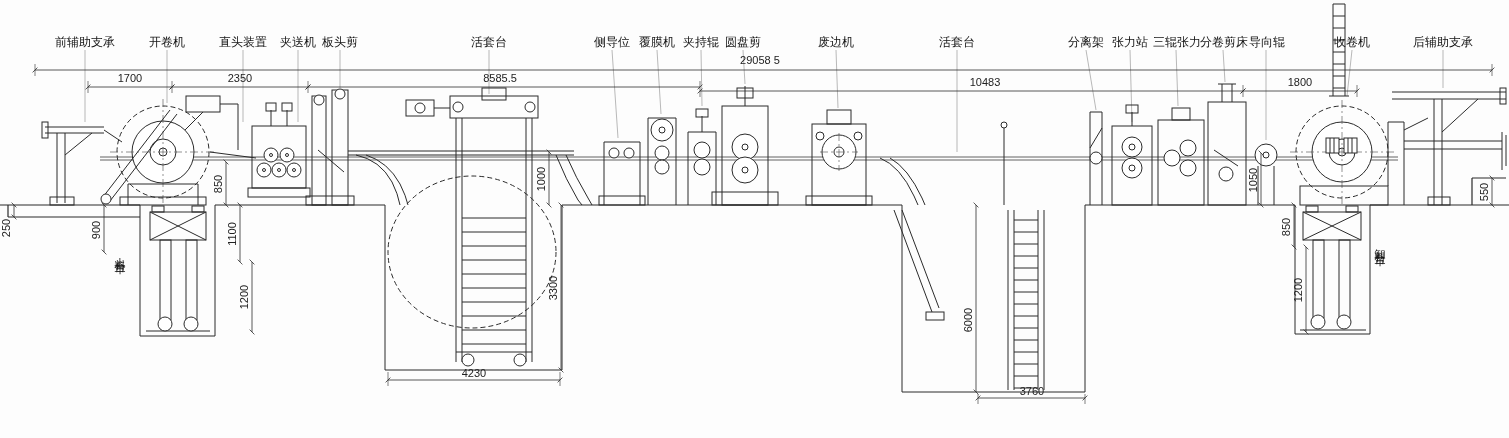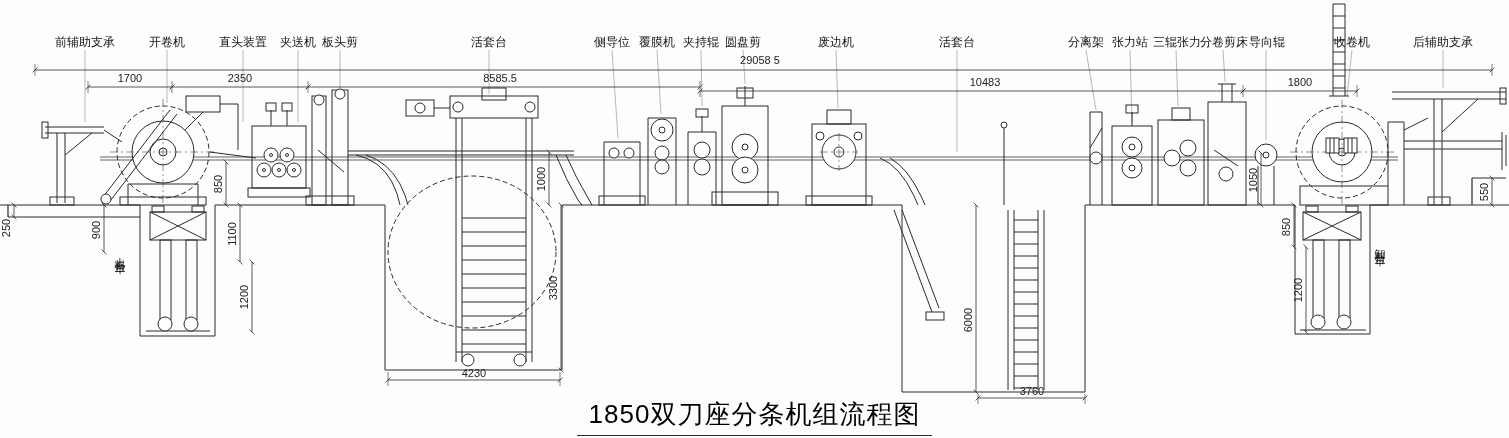--- a/index.html
+++ b/index.html
@@ -420,15 +420,14 @@
     <text class="lbl" x="1224" y="46" text-anchor="middle">分卷剪床</text>
     <text class="lbl" x="1267" y="46" text-anchor="middle">导向辊</text>
     <text class="lbl" x="1352" y="46" text-anchor="middle">收卷机</text>
     <text class="lbl" x="1443" y="46" text-anchor="middle">后辅助支承</text>
   </g>
 </svg>
 
 <div class="vlabel" style="left:114px; top:248px;">上料台车</div>
 <div class="vlabel" style="left:1374px; top:240px;">卸料台车</div>
 
-<div class="title">1850双刀座分条机组流程图</div>
 
 </div>
 
 </body></html>

